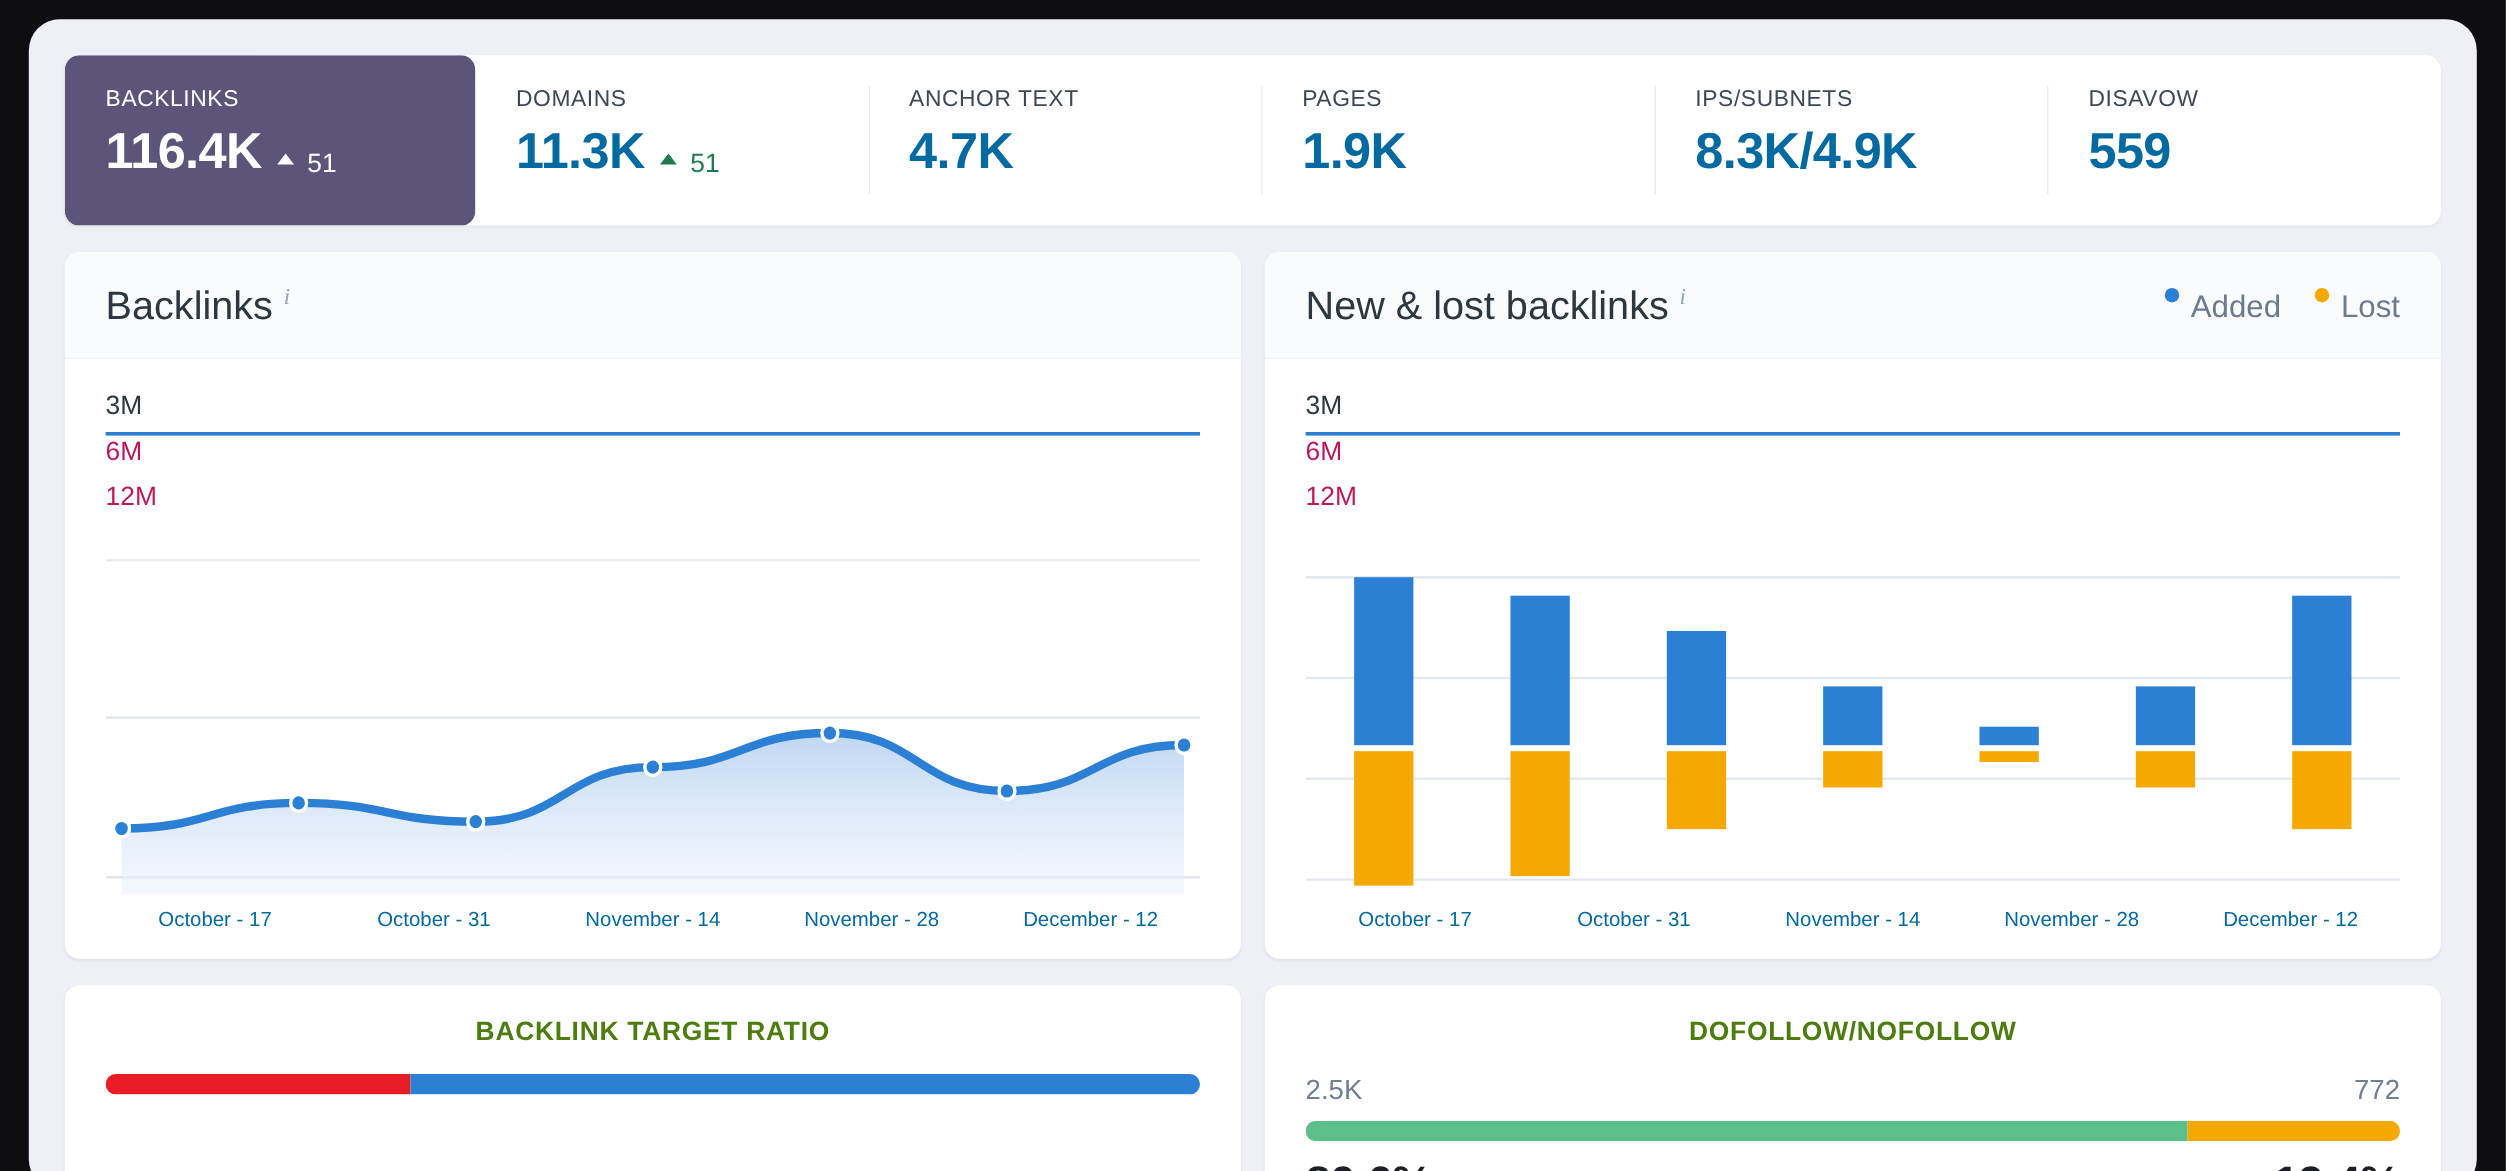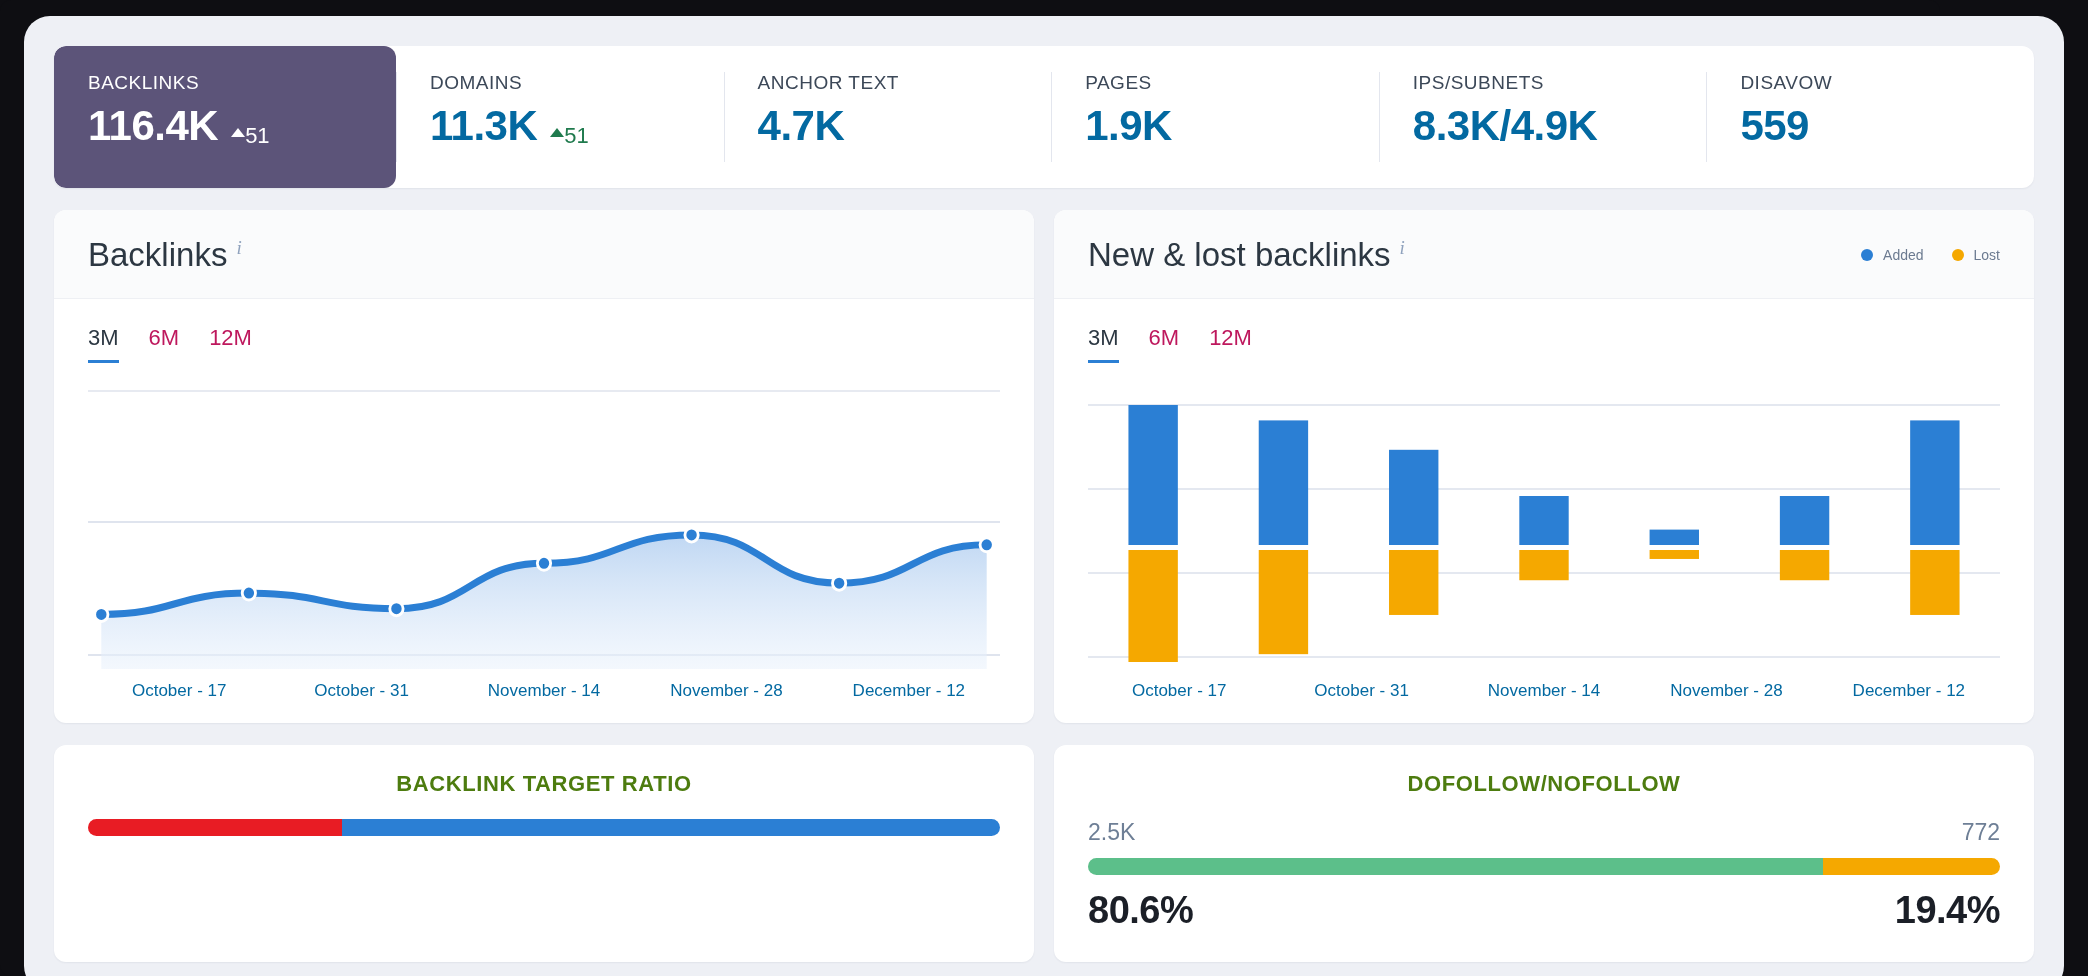--- a/index.html
+++ b/index.html
@@ -85,21 +85,21 @@
     font-weight: 700;
     color: #0369a1;
     line-height: 1.05;
     letter-spacing: -.5px;
   }
   .kpi.active .kpi-value { color: #ffffff; }
 
   .kpi-delta {
     display: flex;
     align-items: center;
-    gap: 0;
+    gap: 11px;
     font-size: 22px;
     color: #1f7a4d;
     font-weight: 400;
   }
   .kpi.active .kpi-delta { color: #ffffff; }
   .delta-caret {
     width: 0; height: 0;
     border-left: 7px solid transparent;
     border-right: 7px solid transparent;
     border-bottom: 9px solid #1f7a4d;
@@ -145,30 +145,30 @@
     position: relative;
     top: -7px;
   }
   .legend {
     display: flex;
     gap: 28px;
     align-items: center;
   }
   .legend-item {
     display: flex;
-    align-items: center;
+    align-items: flex-start;
     gap: 10px;
-    font-size: 14px;
+    font-size: 26px;
     color: #6b7a90;
   }
   .dot { width: 12px; height: 12px; border-radius: 50%; }
 
   .card-body { padding: 26px 34px 22px 34px; }
 
-  .tabs { display: flex; gap: 30px; margin-bottom: 14px; }
+  .tabs { display: flex; margin-bottom: 14px; flex-direction: column; }
   .tab {
     font-size: 22px;
     color: #be185d;
     padding-bottom: 9px;
     border-bottom: 3px solid transparent;
     cursor: pointer;
   }
   .tab.active { color: #2c3742; border-bottom-color: #2b7fd4; }
 
   .plot { position: relative; width: 100%; height: 292px; }

